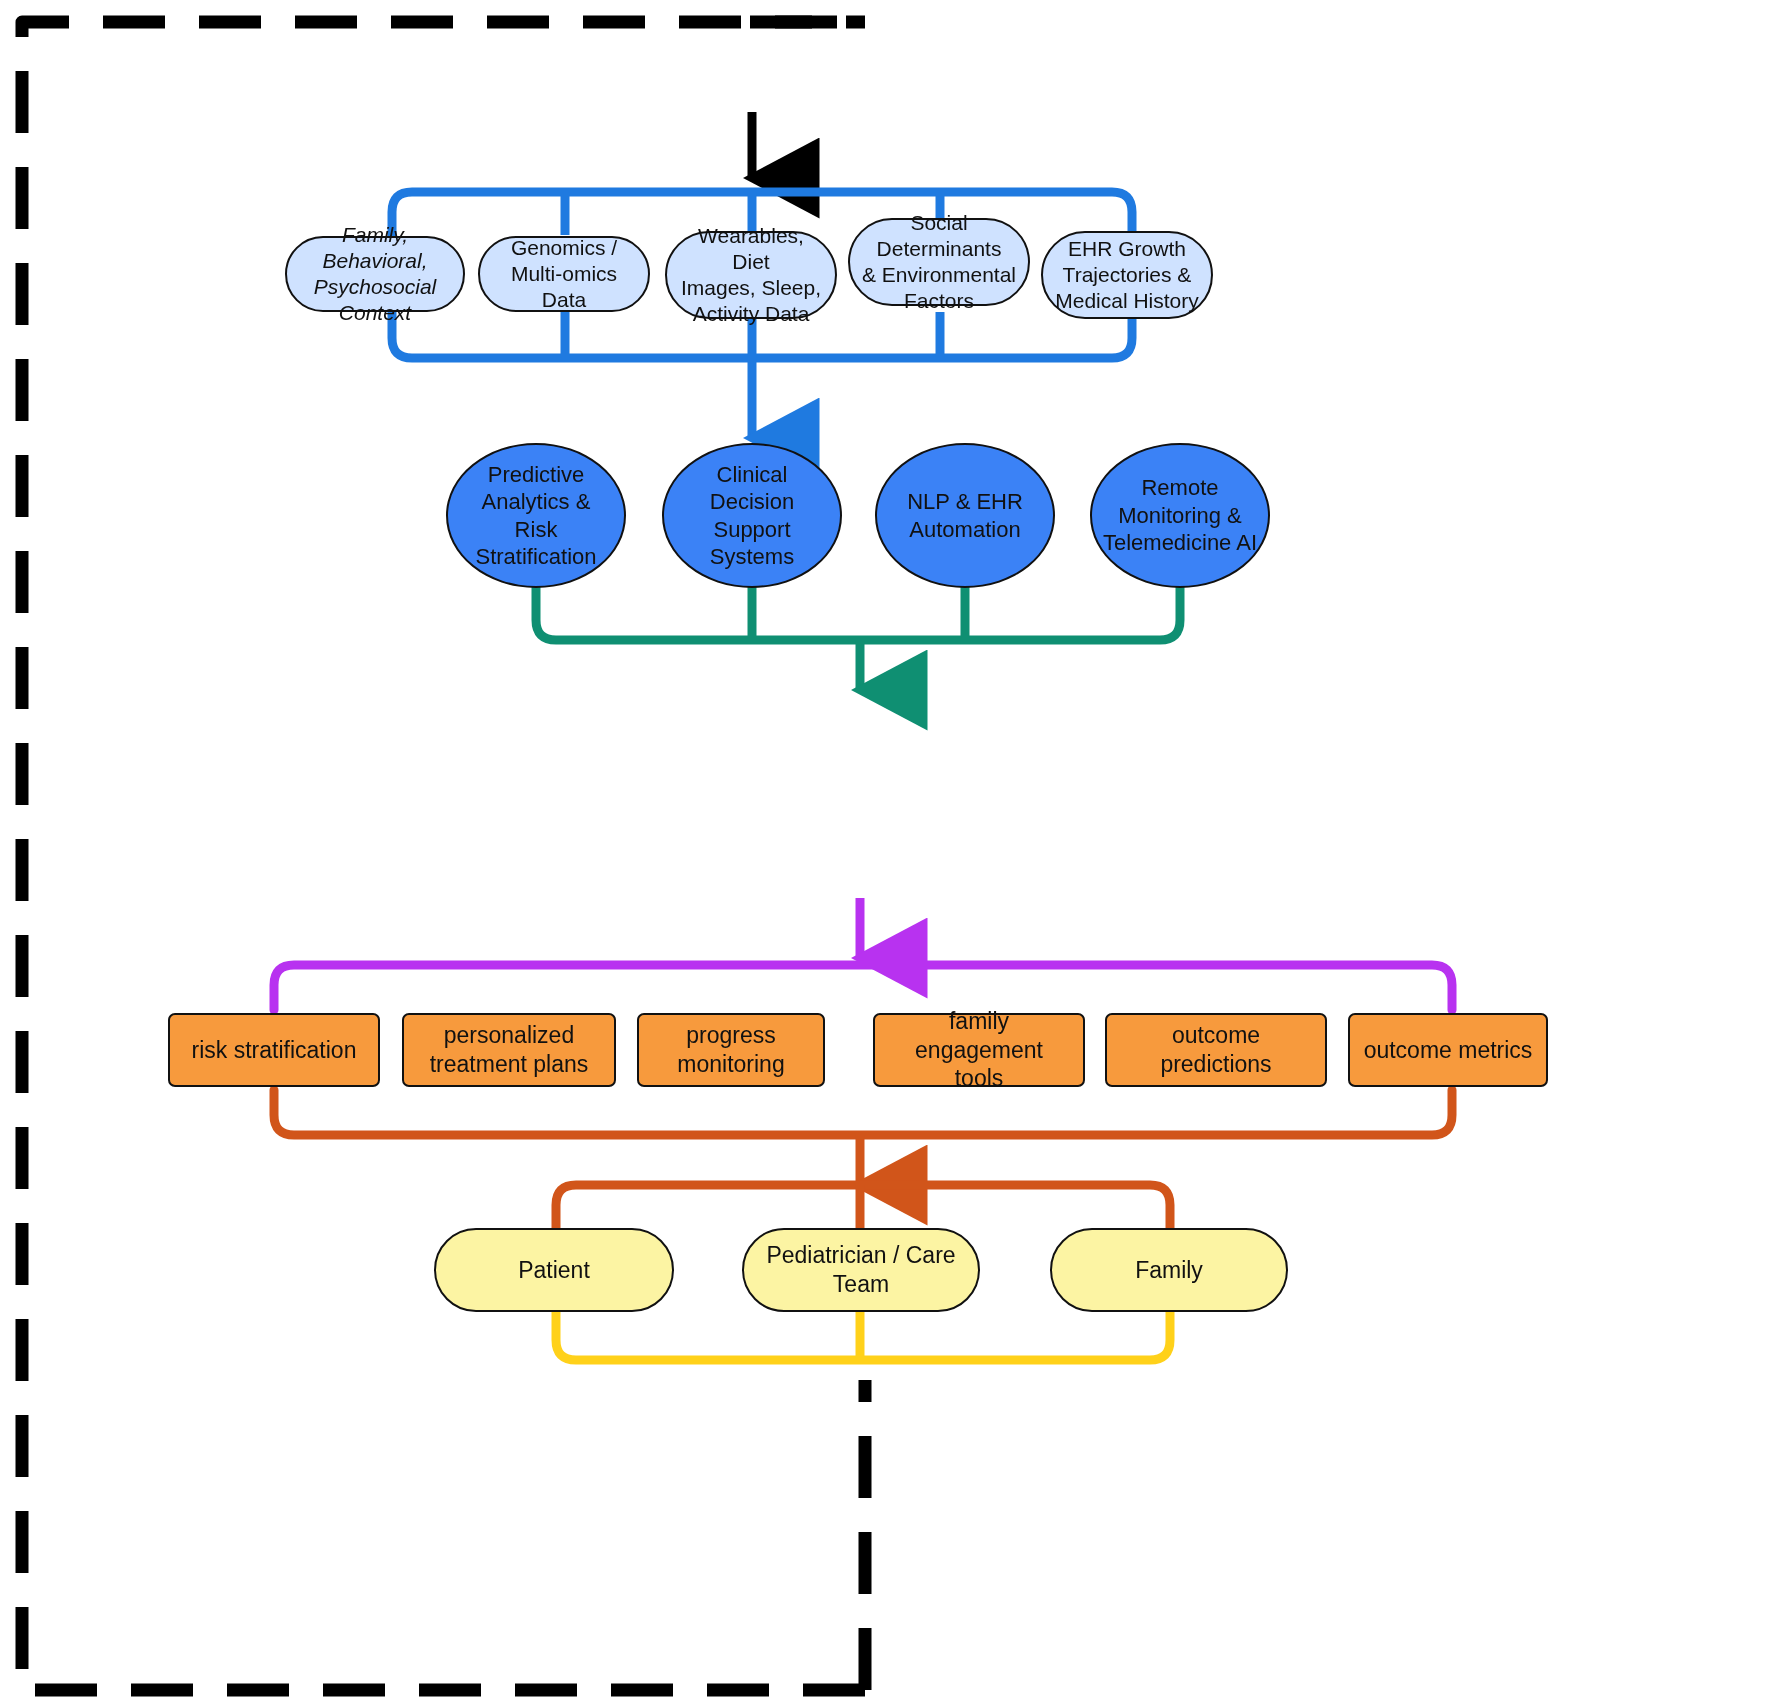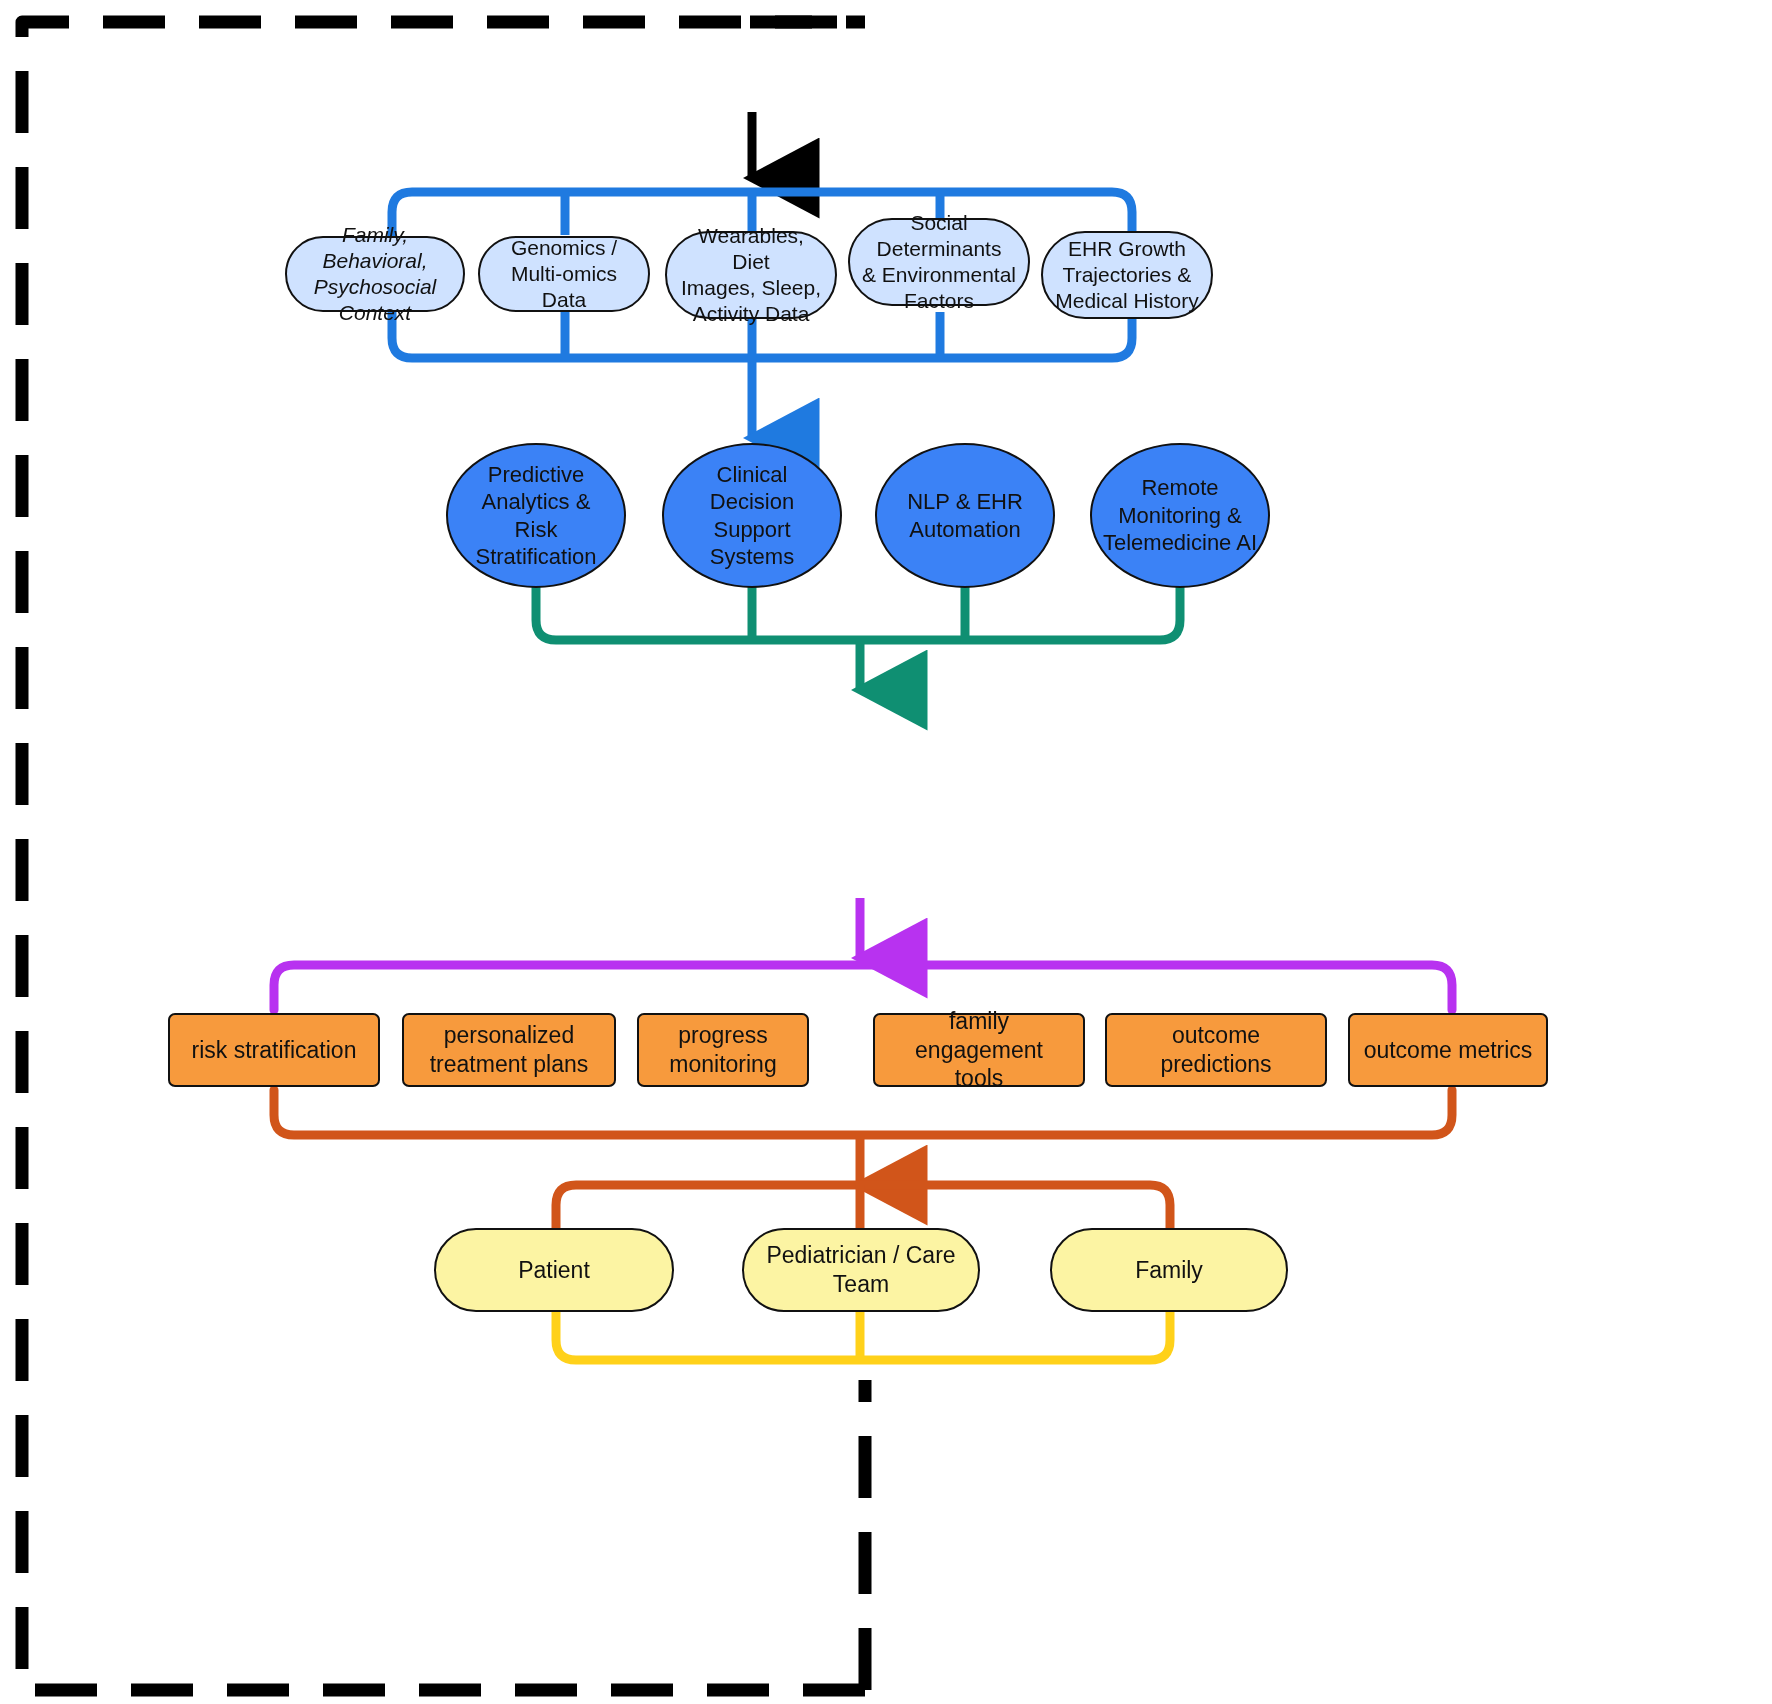--- a/index.html
+++ b/index.html
@@ -105,21 +105,21 @@
     <span class="nlabel">Remote<br>Monitoring &amp;<br>Telemedicine AI</span>
   </div>
 
 
   <div class="node rect orange" style="left:168px;top:1013px;width:212px;height:74px;">
     <span class="nlabel">risk stratification</span>
   </div>
   <div class="node rect orange" style="left:402px;top:1013px;width:214px;height:74px;">
     <span class="nlabel">personalized<br>treatment plans</span>
   </div>
-  <div class="node rect orange" style="left:637px;top:1013px;width:172px;height:74px;">
+  <div class="node rect orange" style="left:637px;top:1013px;width:188px;height:74px;">
     <span class="nlabel">progress monitoring</span>
   </div>
   <div class="node rect orange" style="left:873px;top:1013px;width:212px;height:74px;">
     <span class="nlabel">family engagement<br>tools</span>
   </div>
   <div class="node rect orange" style="left:1105px;top:1013px;width:222px;height:74px;">
     <span class="nlabel">outcome predictions</span>
   </div>
   <div class="node rect orange" style="left:1348px;top:1013px;width:200px;height:74px;">
     <span class="nlabel">outcome metrics</span>

